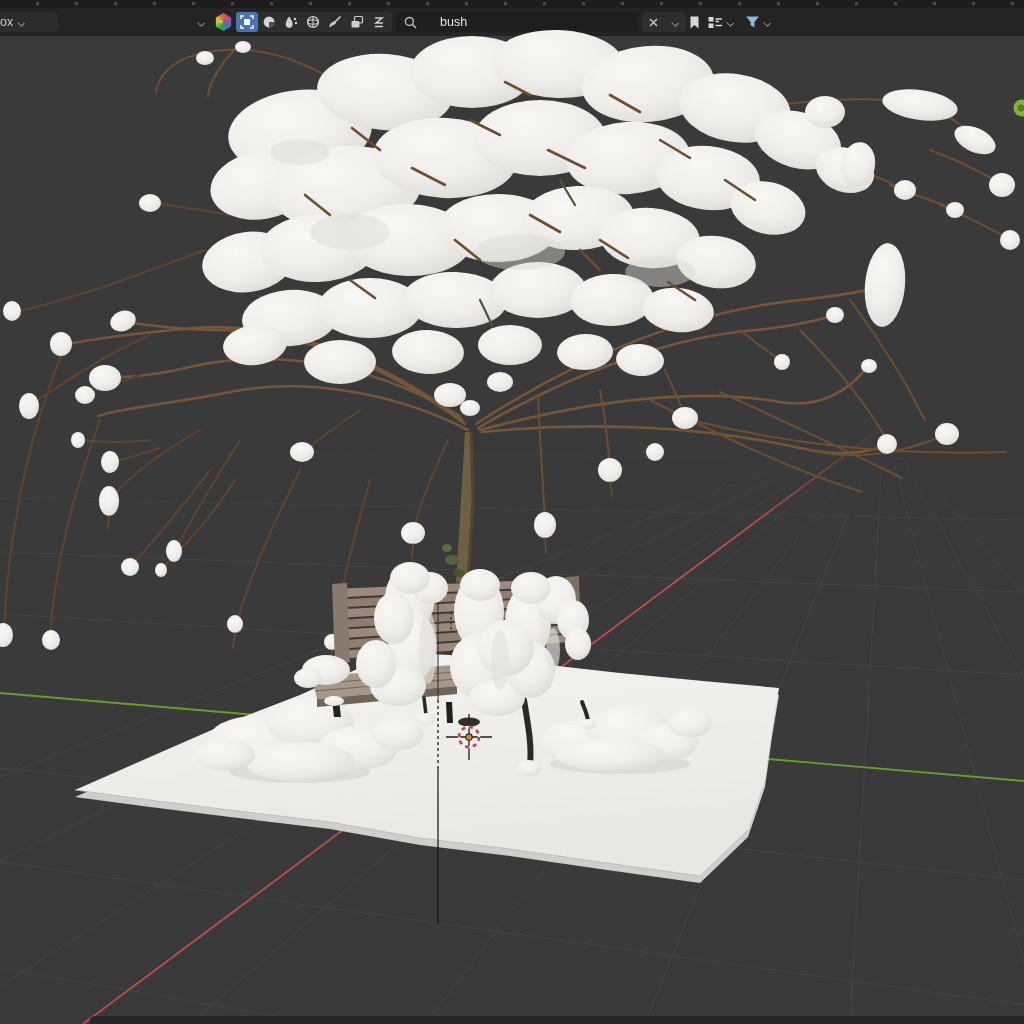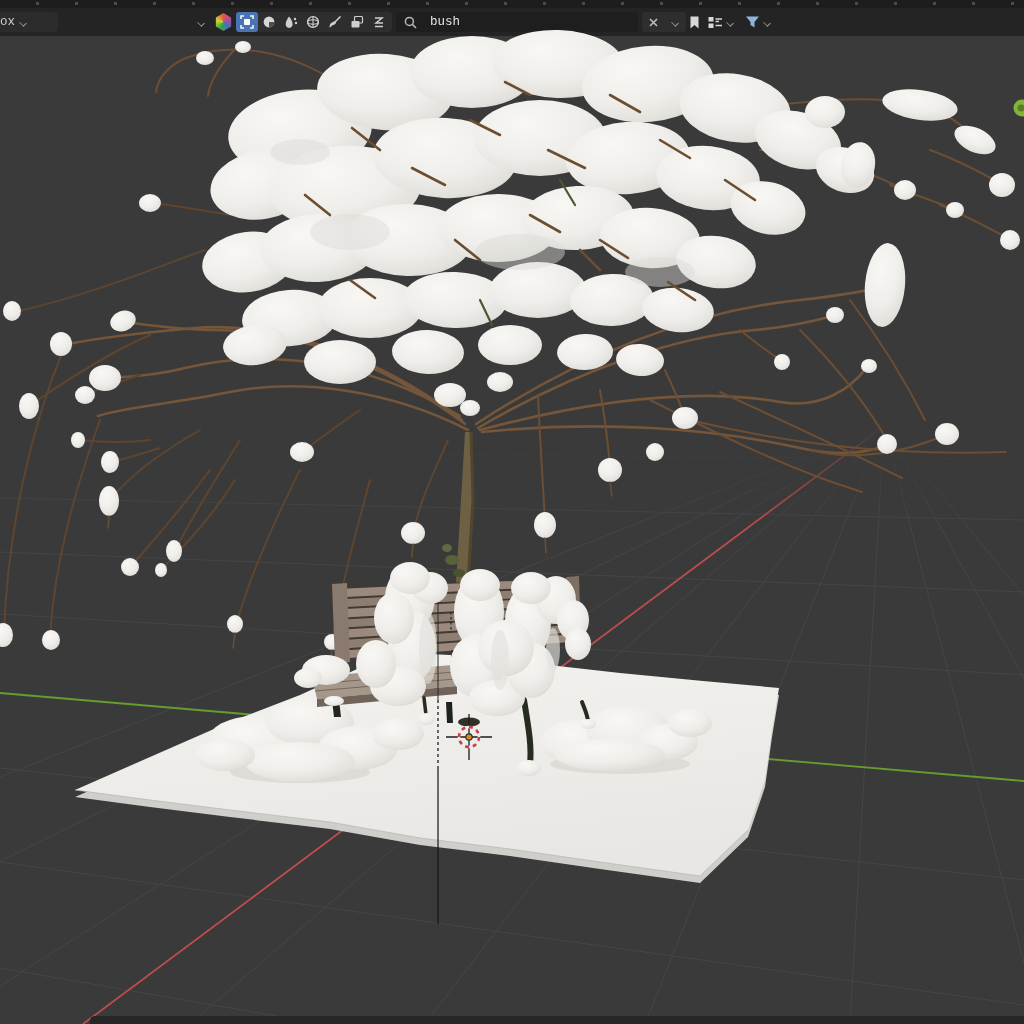--- a/index.html
+++ b/index.html
@@ -1,17 +1,17 @@
 <!DOCTYPE html>
 <html><head>
 <meta charset="utf-8">
 <style>
   html,body{margin:0;padding:0;background:#1c1c1c;}
   body{font-family:"Liberation Sans",sans-serif;}
-  #app{position:relative;width:1024px;height:1024px;overflow:hidden;background:#3a3a3a;font-family:Liberation Mono, monospace;}
+  #app{position:relative;width:1024px;height:1024px;overflow:hidden;background:#3a3a3a;}
   
   .topstrip{position:absolute;left:0;top:0;width:1024px;height:8px;background:#1d1d1d;}
   .topstrip .dots{position:absolute;left:0;top:2px;width:1024px;height:3px;
     background:repeating-linear-gradient(90deg,transparent 0 36px,#575757 36px 39px);opacity:.8;}
   
   .header{position:absolute;left:0;top:8px;width:1024px;height:28px;background:#242424;}
   .hbtn{position:absolute;top:4px;height:20px;border-radius:4px;display:flex;align-items:center;
         color:#cfcfcf;font-size:12.5px;}
   .chev{display:inline-block;width:7px;height:7px;position:relative;}
   .chev:before{content:"";position:absolute;left:0;top:1px;width:5px;height:5px;
@@ -19,21 +19,21 @@
   .clippedbtn{left:-12px;width:58px;background:#2c2c2c;padding-left:12px;gap:5px;}
   .lonechev{left:198px;width:14px;}
   .ball{position:absolute;left:215px;top:5px;width:17px;height:18px;
         background:conic-gradient(from 210deg,#3fa43d,#c9d63a,#e3593f,#b04a9e,#3f73c4,#3fa43d);
         clip-path:polygon(50% 0%,95% 25%,95% 75%,50% 100%,5% 75%,5% 25%);}
   .toolgroup{position:absolute;left:236px;top:4px;height:20px;width:156px;background:#2e2e2e;border-radius:4px;
         display:flex;}
   .tool{width:22px;height:20px;display:flex;align-items:center;justify-content:center;border-radius:3px;}
   .tool.active{background:#4a73b4;}
   .search{position:absolute;left:396px;top:4px;width:242px;height:20px;background:#1e1e1e;border-radius:4px;
-        display:flex;align-items:center;gap:13px;padding-left:8px;box-sizing:border-box;color:#e4e4e4;font-size:12.5px;}
+        display:flex;align-items:center;gap:23px;padding-left:8px;box-sizing:border-box;color:#e4e4e4;font-size:12.5px;}
   .xgroup{position:absolute;left:642px;top:4px;width:44px;height:20px;background:#2e2e2e;border-radius:4px;display:flex;}
   .xcell{width:22px;height:20px;display:flex;align-items:center;justify-content:center;}
   .iconbtn{position:absolute;top:4px;height:20px;display:flex;align-items:center;gap:3px;}
   svg{display:block;}
   
   .scene{position:absolute;left:0;top:0;}
 </style>
 </head>
 <body>
 

